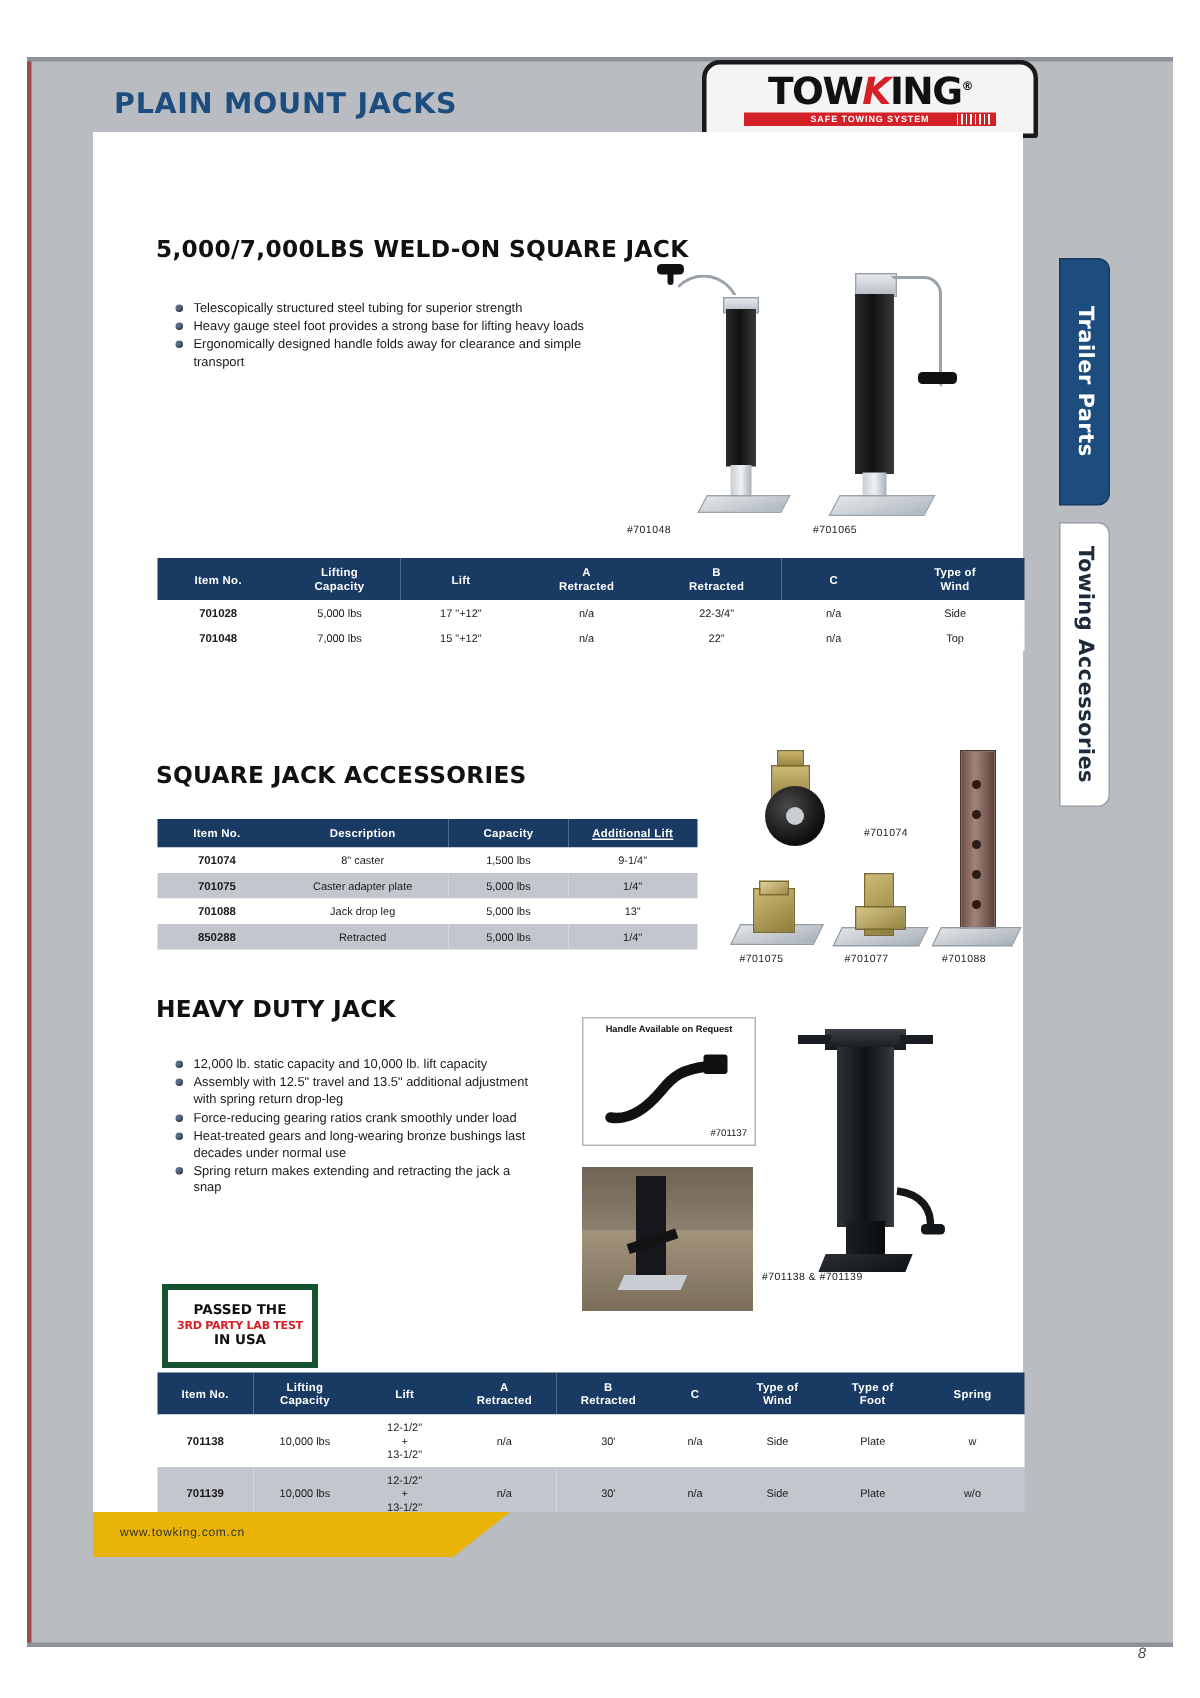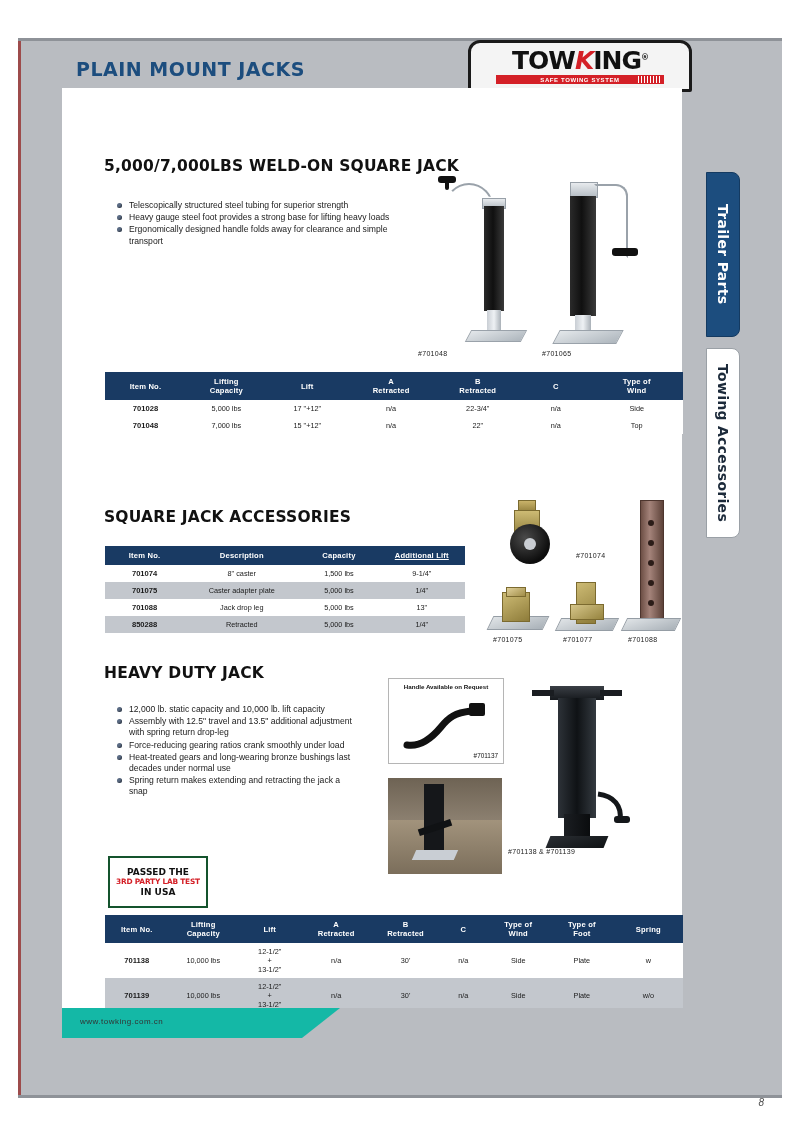--- a/index.html
+++ b/index.html
@@ -31,21 +31,21 @@
   .logo-bar{margin-top:2px;width:168px;height:9px;background:#d42027;
         display:flex;align-items:center;justify-content:center;position:relative;}
   .logo-bar span{font-size:6px;font-weight:bold;color:#fff;letter-spacing:.6px;}
   .logo-stripes{position:absolute;right:2px;top:1px;width:24px;height:7px;
         background:repeating-linear-gradient(90deg,#fff 0 1px,#d42027 1px 3px);}
 
   
   .sheet{position:absolute;left:62px;top:88px;width:620px;height:940px;
         background:#ffffff;}
   .sheet-foot{position:absolute;left:62px;top:1008px;width:620px;height:30px;
-        background:#14b8a6;}
+        background:#eab308;}
   .foot-url{position:absolute;left:18px;top:9px;font-size:8px;color:#333;
         letter-spacing:.5px;}
   .foot-wedge{position:absolute;left:240px;top:0;width:382px;height:30px;
         background:#b9bcc1;clip-path:polygon(38px 0,100% 0,100% 100%,0 100%);}
   .page-num{position:absolute;right:36px;bottom:24px;font-size:10px;
         font-style:italic;color:#4a4a4a;}
 
   
   .tab{position:absolute;left:706px;width:34px;box-sizing:border-box;
        border-radius:0 8px 8px 0;display:flex;align-items:center;justify-content:center;}
@@ -114,21 +114,21 @@
       background:#2b1c18;}
 
   
   .photo{position:absolute;overflow:hidden;}
 
   .handle-box{position:absolute;background:#fff;border:1px solid #b5b5b5;}
   .handle-box .hb-title{position:absolute;left:0;right:0;top:4px;text-align:center;
       font-size:6.2px;font-weight:bold;color:#111;}
   .handle-box .hb-cap{position:absolute;right:5px;bottom:4px;font-size:6.4px;color:#111;}
 
-  .passed{position:absolute;background:#fff;border:2px solid #14532d;
+  .passed{position:absolute;background:#fff;border:4px solid #14532d;
       display:flex;flex-direction:column;align-items:center;justify-content:center;
       padding:2px 0;}
   .passed .l1,.passed .l3{font-size:9px;font-weight:bold;color:#111;line-height:10px;
       font-family:"DejaVu Sans",sans-serif;}
   .passed .l2{font-size:7.4px;font-weight:bold;color:#d42027;line-height:10px;
       letter-spacing:-.2px;font-family:"DejaVu Sans",sans-serif;}
 </style>
 </head>
 <body>
 

